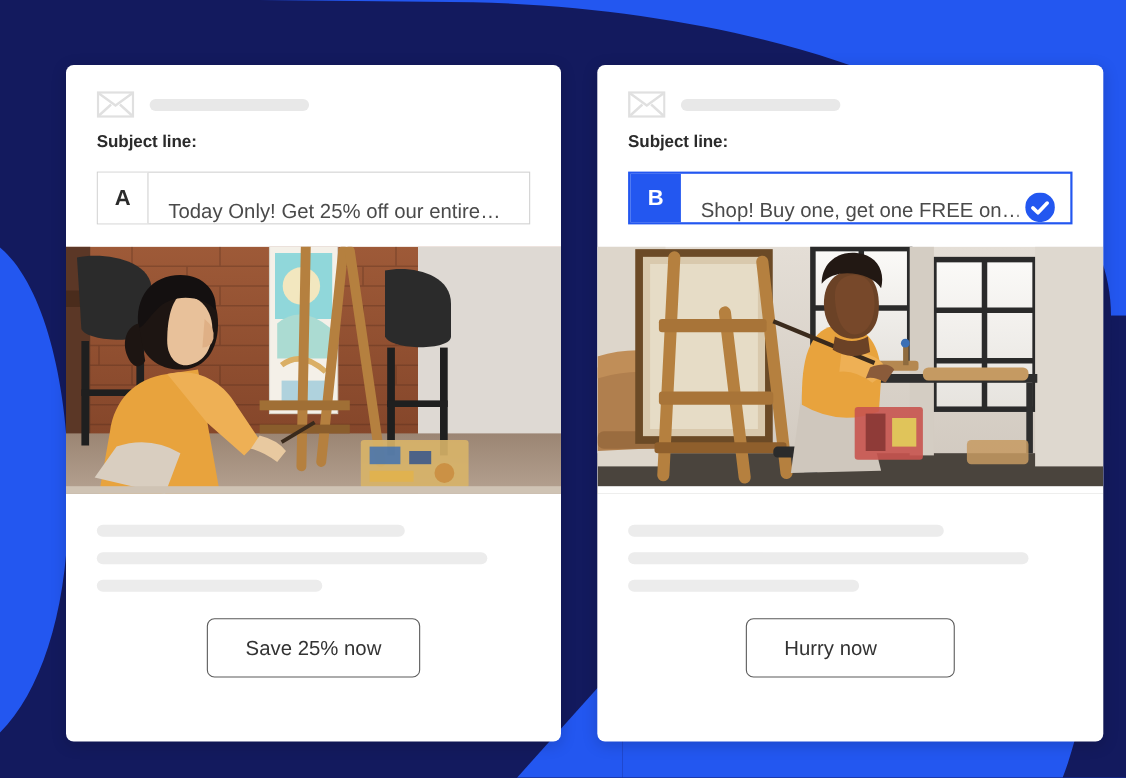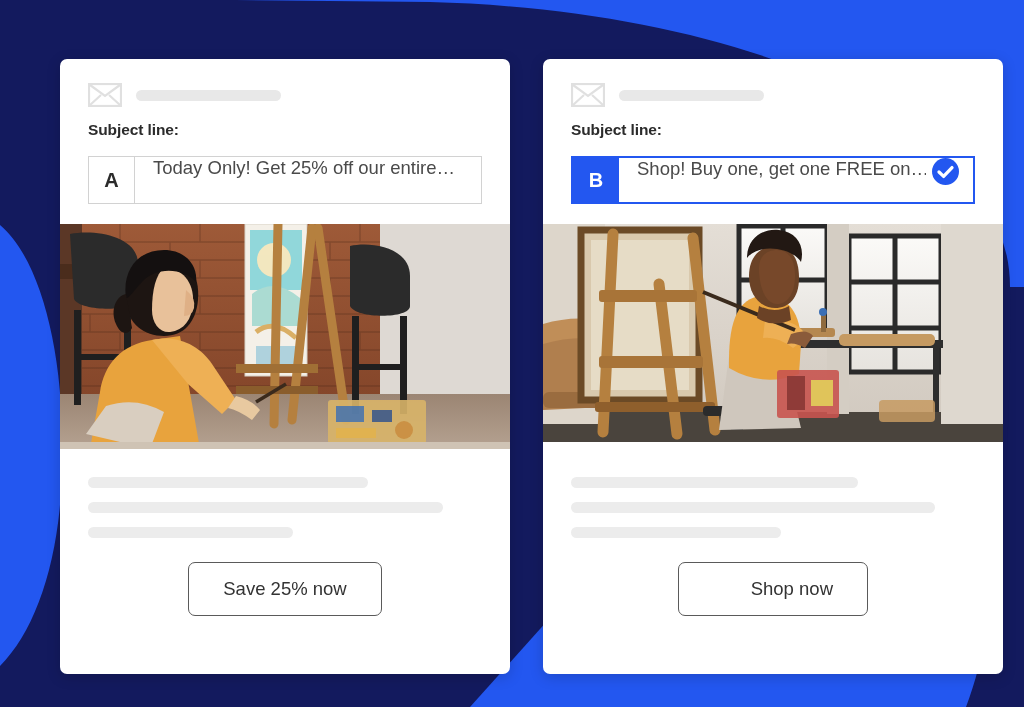--- a/index.html
+++ b/index.html
@@ -77,21 +77,21 @@
     display: flex;
     align-items: center;
     justify-content: center;
     font-size: 20px;
     font-weight: bold;
     flex: none;
   }
   .subject-field {
     flex: 1;
     display: flex;
-    align-items: flex-start;
+    align-items: flex-end;
     padding: 0 14px 0 18px;
     font-size: 18.5px;
     color: #4a4a4a;
     white-space: nowrap;
     overflow: hidden;
     position: relative;
   }
   .subject-text { flex: 1; overflow: hidden; text-overflow: clip; }
 
   
@@ -142,21 +142,21 @@
   .cta-button {
     border: 1px solid #5a5a5a;
     border-radius: 7px;
     background: #ffffff;
     padding: 15px 34px;
     font-size: 18.5px;
     color: #333333;
     font-family: "Liberation Sans", sans-serif;
     cursor: pointer;
     min-width: 190px;
-    text-align: right;
+    text-align: left;
   }
 </style>
 </head>
 <body>
 
 <svg id="bg-layer" viewBox="0 0 1024 707" preserveAspectRatio="none">
   <rect x="0" y="0" width="1024" height="707" fill="#131a5e"></rect>
   <path d="M 236 0 L 1024 0 L 1024 287 L 1010 287 C 1010 120 740 10 430 2 Z" fill="#2357f0"></path>
   <path d="M 0 225 C 42 260 66 360 62 470 C 60 560 36 630 0 666 Z" fill="#2357f0"></path>
   <path d="M 470 707 L 566 600 L 566 707 Z" fill="#2357f0"></path>
@@ -364,17 +364,17 @@
       </svg>
     </div>
 
     <div class="body-lines">
       <div class="body-line bl-1"></div>
       <div class="body-line bl-2"></div>
       <div class="body-line bl-3"></div>
     </div>
 
     <div class="cta-wrap">
-      <button class="cta-button">Shop now</button>
+      <button class="cta-button">Hurry now</button>
     </div>
   </div>
 
 </div>
 
 </body></html>

